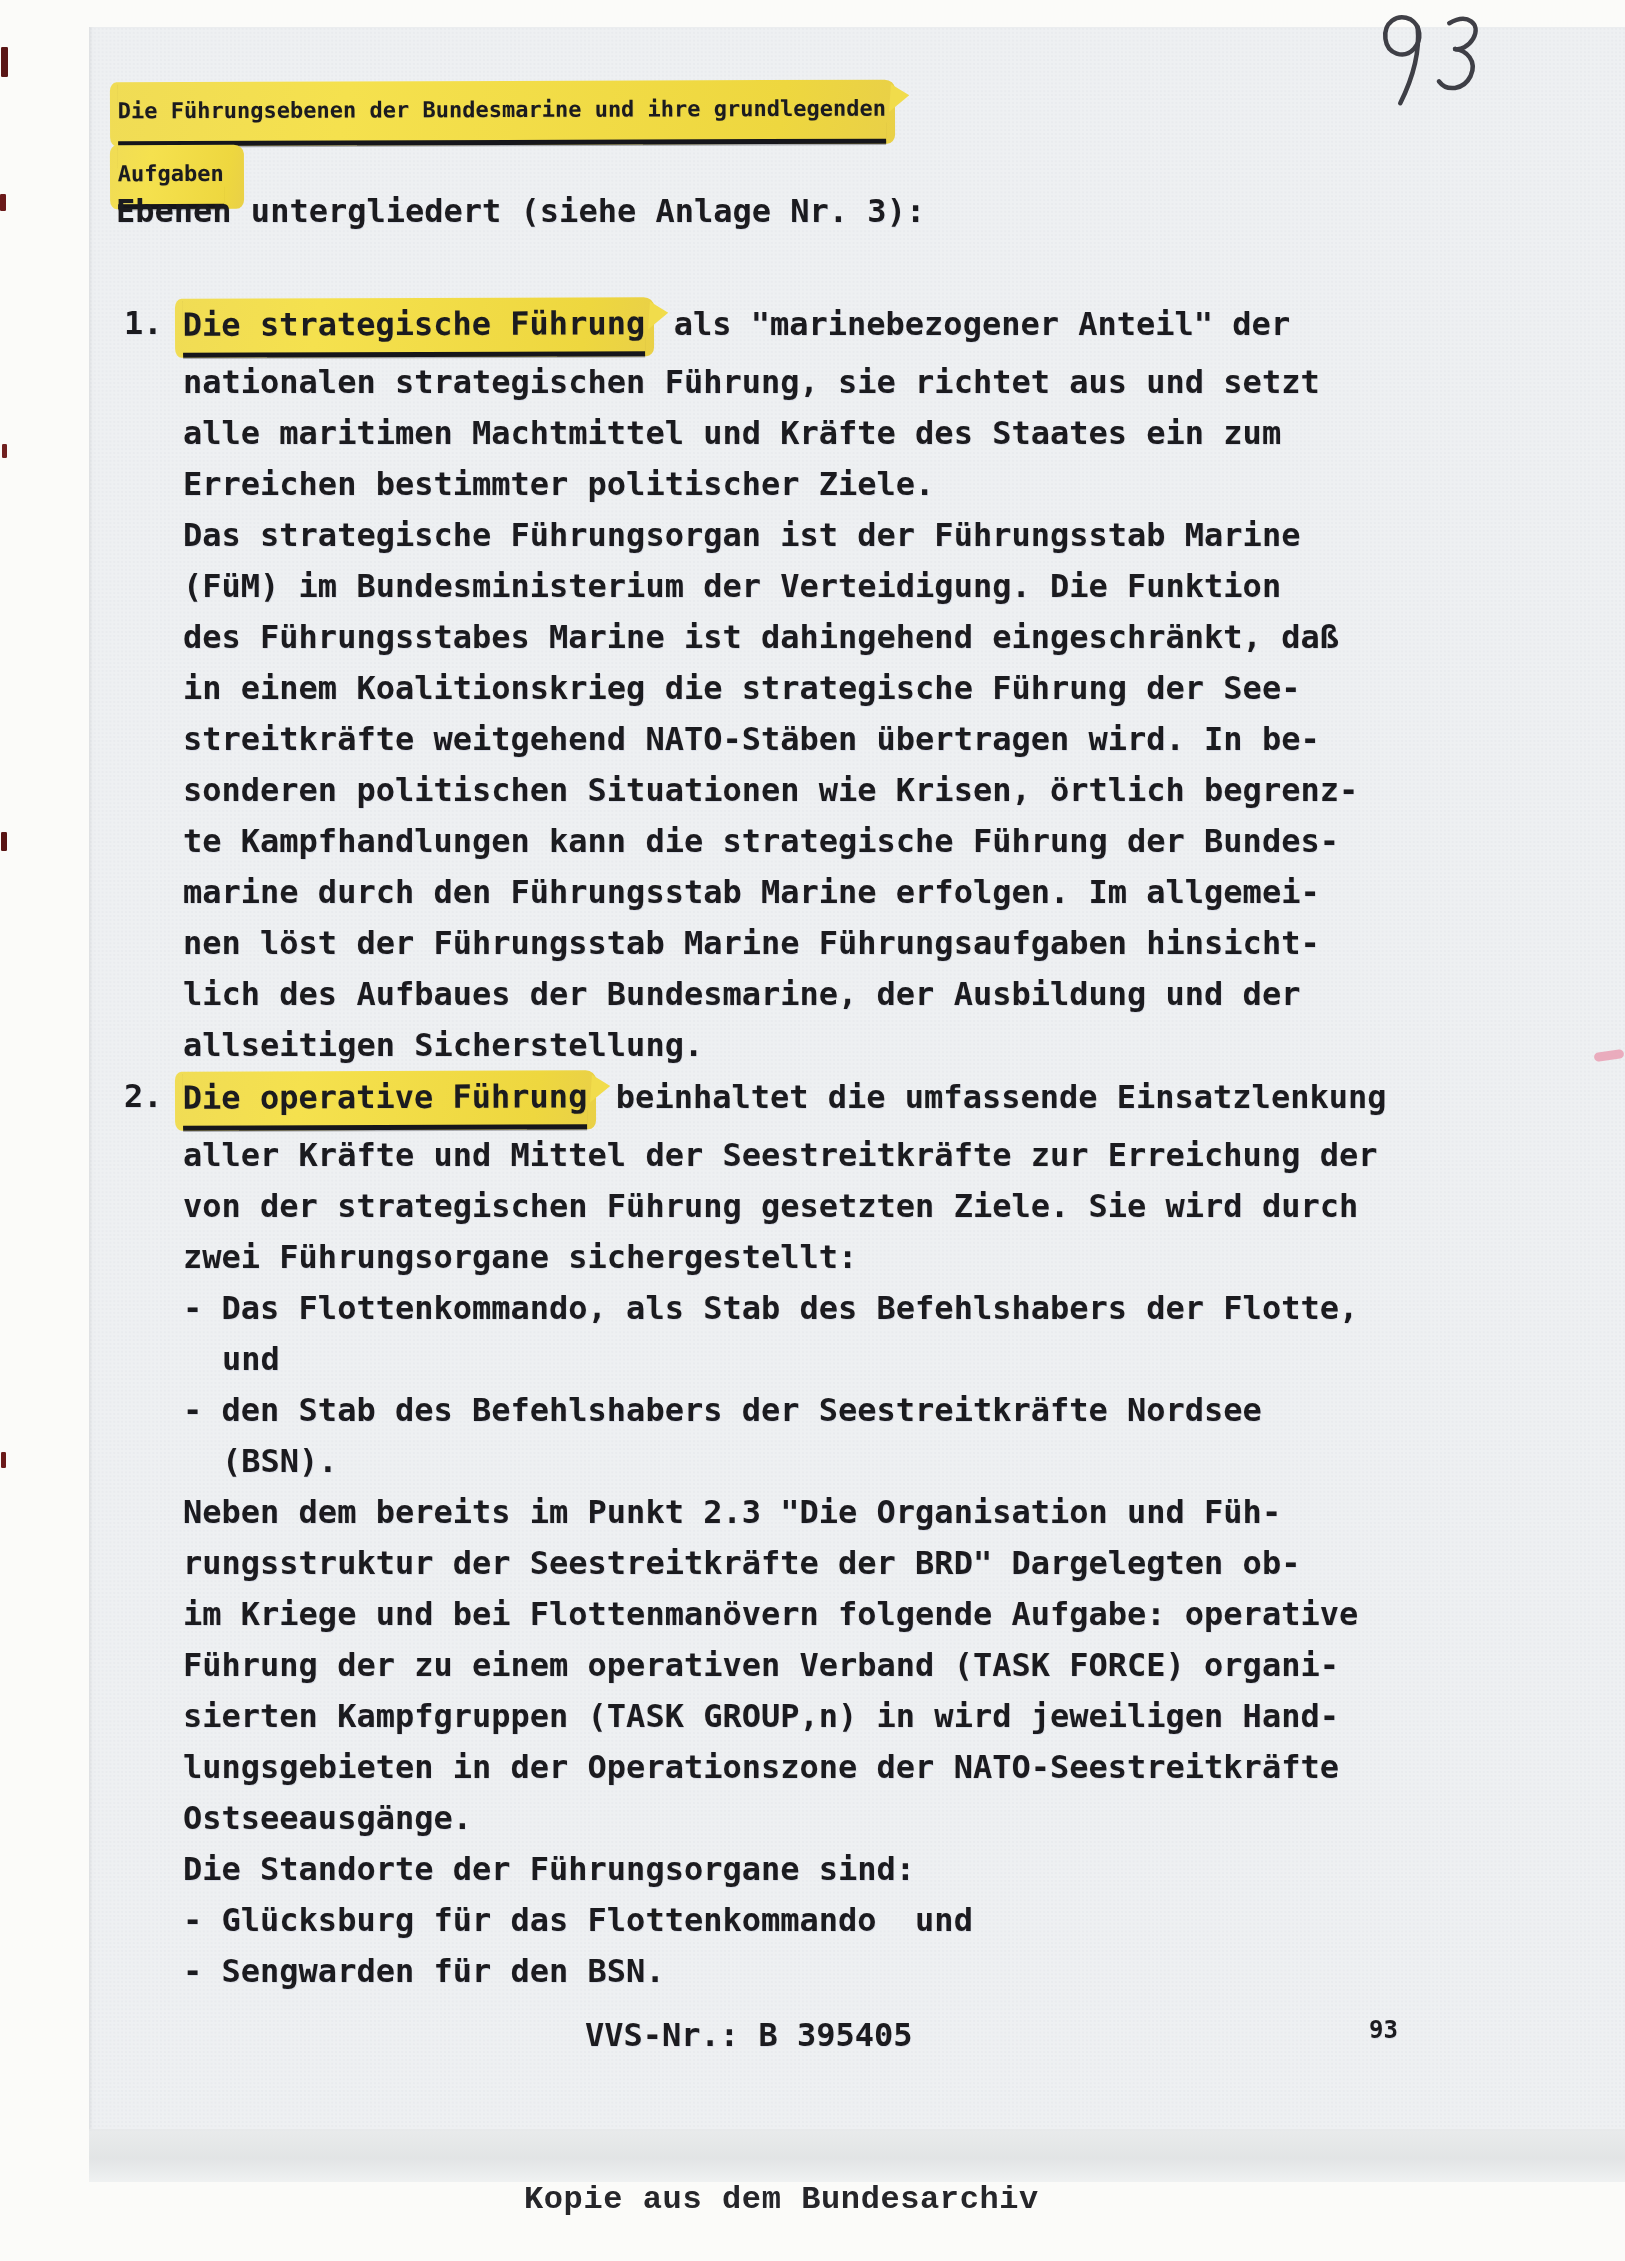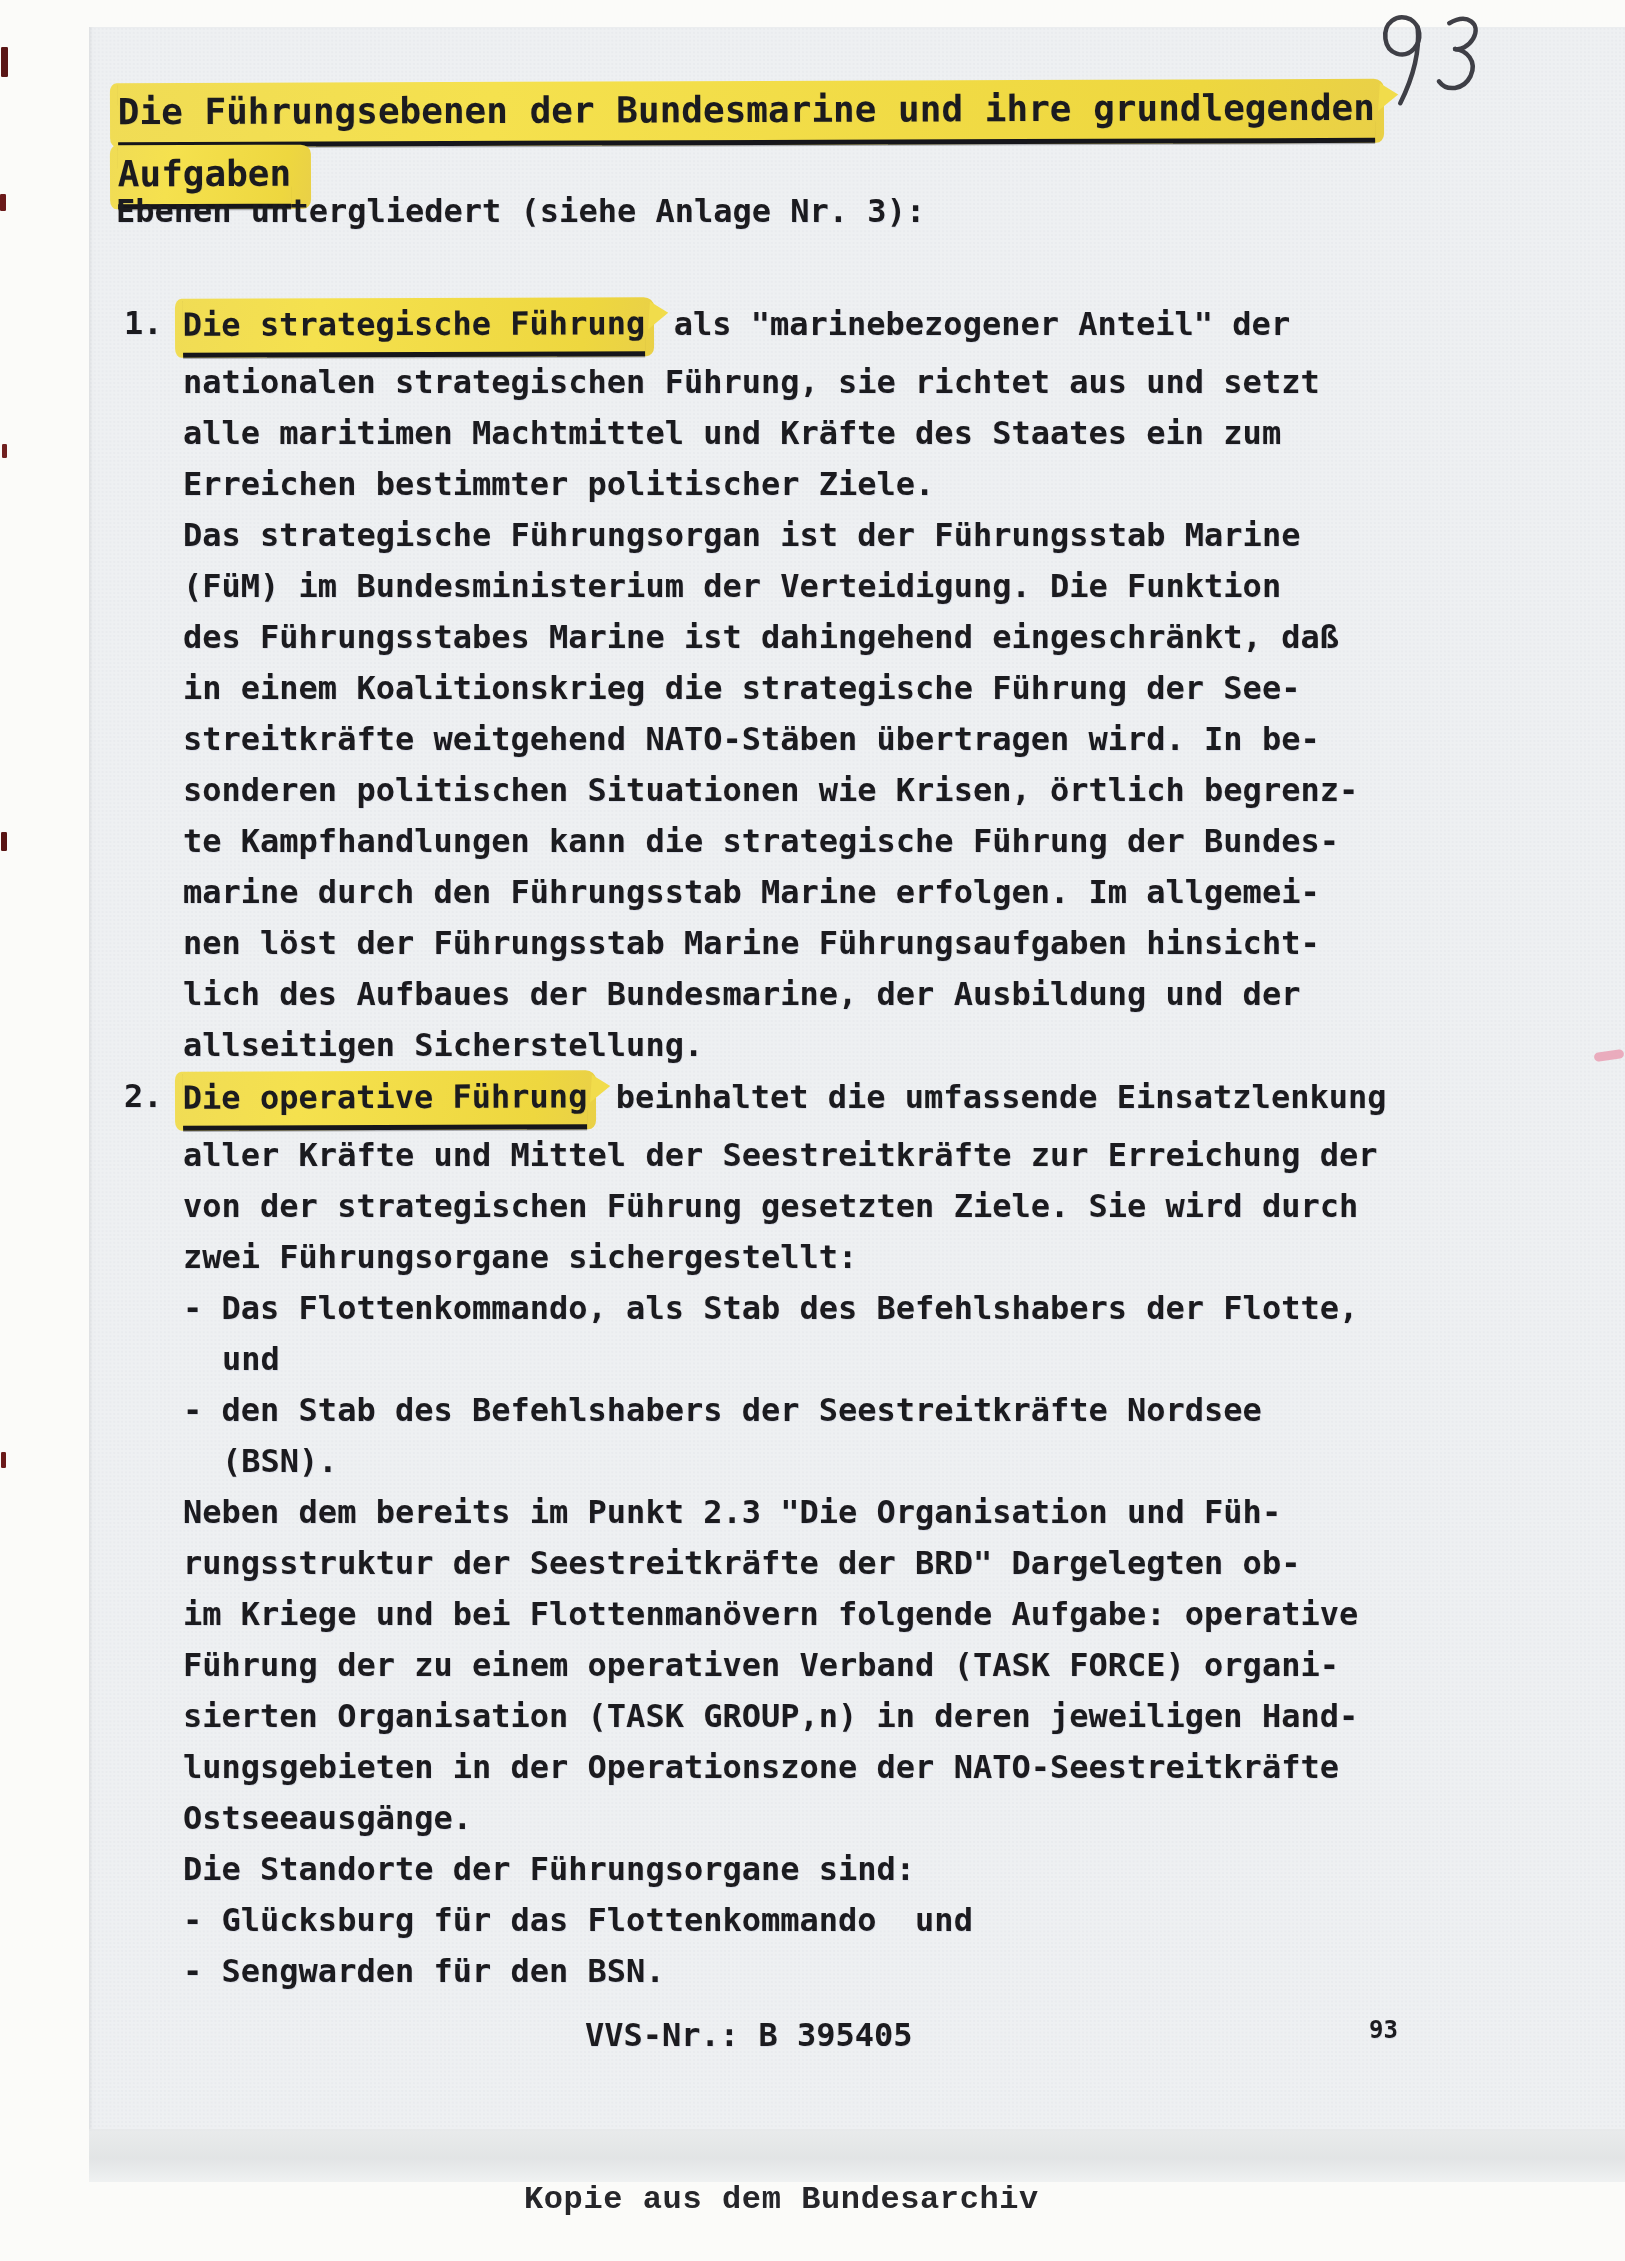--- a/index.html
+++ b/index.html
@@ -14,21 +14,21 @@
     background-color:#eef0f2;
     background-image:radial-gradient(rgba(100,115,140,.07) 0.6px,transparent 0.8px);
     background-size:3.9px 3.9px;
     box-shadow:inset 2.6px 0 4.5px -1.9px rgba(0,0,0,.10);
   }
   .scan-band{
     position:absolute;left:89px;top:2129px;height:53px;right:0;
     background:linear-gradient(180deg,#e7e9ea,#dfe2e3 55%,#eef0f1);opacity:.9;
   }
   .tline{white-space:pre;}
-  .title{position:absolute;left:118px;top:81px;font-size:36px;line-height:56px;}
+  .title{position:absolute;left:118px;top:81px;font-size:22px;line-height:56px;}
   .intro{position:absolute;left:116px;top:186px;font-size:32px;line-height:51px;}
   .section{position:absolute;font-size:32px;line-height:51px;}
   #section-1{left:183px;top:298px;}
   #section-2{left:183px;top:1071px;}
   .num{position:absolute;left:-59px;top:0;}
   .cont{padding-left:39px;}
   .hl{
     display:inline-block;position:relative;
     background:linear-gradient(100deg,#f0dc55,#f5e14e 30%,#eed73f 85%,#e9d047);
     border-radius:6.5px 10.3px 7.8px 6.5px/9px;
@@ -123,21 +123,21 @@
     <div class="tline">von der strategischen Führung gesetzten Ziele. Sie wird durch</div>
     <div class="tline">zwei Führungsorgane sichergestellt:</div>
     <div class="tline">- Das Flottenkommando, als Stab des Befehlshabers der Flotte,</div>
     <div class="tline cont">und</div>
     <div class="tline">- den Stab des Befehlshabers der Seestreitkräfte Nordsee</div>
     <div class="tline cont">(BSN).</div>
     <div class="tline">Neben dem bereits im Punkt 2.3 "Die Organisation und Füh-</div>
     <div class="tline">rungsstruktur der Seestreitkräfte der BRD" Dargelegten ob-</div>
     <div class="tline">im Kriege und bei Flottenmanövern folgende Aufgabe: operative</div>
     <div class="tline">Führung der zu einem operativen Verband (TASK FORCE) organi-</div>
-    <div class="tline">sierten Organisation (TASK GROUP,n) in deren jeweiligen Hand-</div>
+    <div class="tline">sierten Kampfgruppen (TASK GROUP,n) in wird jeweiligen Hand-</div>
     <div class="tline">lungsgebieten in der Operationszone der NATO-Seestreitkräfte</div>
     <div class="tline">Ostseeausgänge.</div>
     <div class="tline">Die Standorte der Führungsorgane sind:</div>
     <div class="tline">- Glücksburg für das Flottenkommando  und</div>
     <div class="tline">- Sengwarden für den BSN.</div>
   </div>
 
   <div class="vvs tline">VVS-Nr.: B 395405</div>
   <div class="typed-pg">93</div>
   <div class="stamp tline">Kopie aus dem Bundesarchiv</div>

